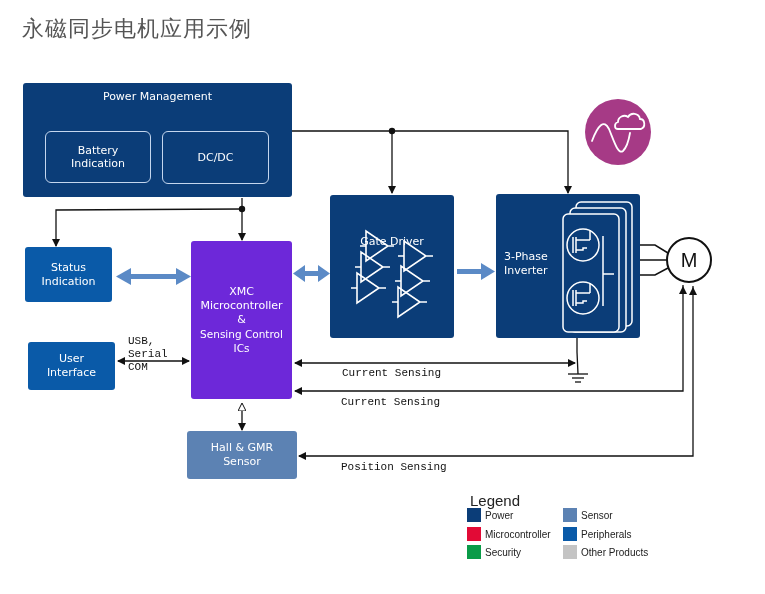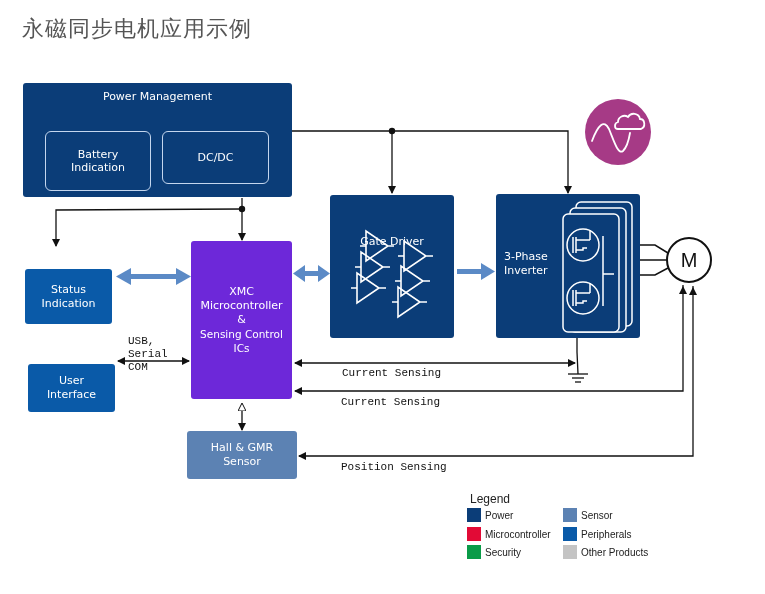--- a/index.html
+++ b/index.html
@@ -13,33 +13,33 @@
     font-size: 22px; color: #555555; letter-spacing: 1px;
     font-family: "DejaVu Sans", sans-serif; font-weight: normal;
   }
   .box {
     position: absolute; border-radius: 3px; color: #ffffff;
     display: flex; align-items: center; justify-content: center;
     text-align: center; font-size: 11px; line-height: 14px;
     font-family: "DejaVu Sans", sans-serif;
   }
   .power { background: #0b3d78; }
-  .periph { background: #0a5aa8; margin-top: 22px; }
+  .periph { background: #0a5aa8; }
   .micro { background: #6d28d9; }
   .sensor { background: #5c82b3; }
   .sub {
     position: absolute; border: 1.5px solid #c4d6ee; border-radius: 6px;
     color: #fff; display: flex; align-items: center; justify-content: center;
     text-align: center; font-size: 11px; line-height: 13px;
     font-family: "DejaVu Sans", sans-serif; box-sizing: border-box;
   }
   .lbl { position: absolute; font-size: 11px; color: #111; font-family: Liberation Mono, monospace; white-space: nowrap; margin-top: 20px; }
   .box-title { position: absolute; left: 0; right: 0; text-align: center; font-size: 11px; color: #fff; font-family: "DejaVu Sans", sans-serif; }
   svg.overlay { position: absolute; left: 0; top: 0; }
-  .legend-title { position: absolute; left: 470px; top: 492px; font-size: 12px; color: #222; }
+  .legend-title { position: absolute; left: 470px; top: 492px; font-size: 15px; color: #222; }
   .legend-item { position: absolute; display: flex; align-items: center; font-size: 10px; color: #222; white-space: nowrap; }
   .swatch { width: 14px; height: 14px; margin-right: 4px; display: inline-block; }
   .motor {
     position: absolute; left: 666px; top: 237px; width: 46px; height: 46px;
     border: 2px solid #111; border-radius: 50%; box-sizing: border-box;
     display: flex; align-items: center; justify-content: center;
     font-size: 20px; color: #111; background: #fff;
   }
   .badge {
     position: absolute; left: 585px; top: 99px; width: 66px; height: 66px;
@@ -111,21 +111,21 @@
   <g fill="none" stroke="#111" stroke-width="1.5">
     <path d="M640,245 L655,245 L668,253"></path>
     <path d="M640,260 L667,260"></path>
     <path d="M640,275 L655,275 L668,268"></path>
   </g>
 </svg>
 
 <div class="box power" style="left:23px; top:83px; width:269px; height:114px;">
   <div class="box-title" style="top:7px;">Power Management</div>
 </div>
-<div class="sub" style="left:45px; top:131px; width:106px; height:60px;">
+<div class="sub" style="left:45px; top:131px; width:106px; height:52px;">
   <div>
     <div>Battery</div>
     <div>Indication</div>
   </div>
 </div>
 <div class="sub" style="left:162px; top:131px; width:107px; height:53px;">
   <div>DC/DC</div>
 </div>
 
 <div class="box periph" style="left:25px; top:247px; width:87px; height:55px;">

